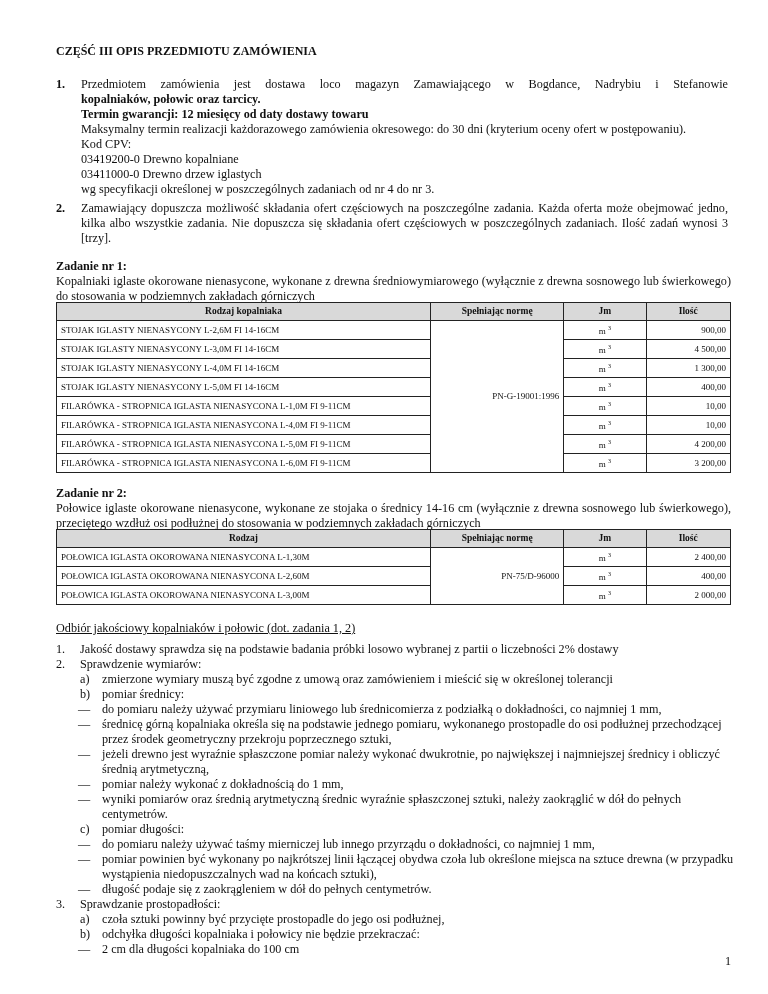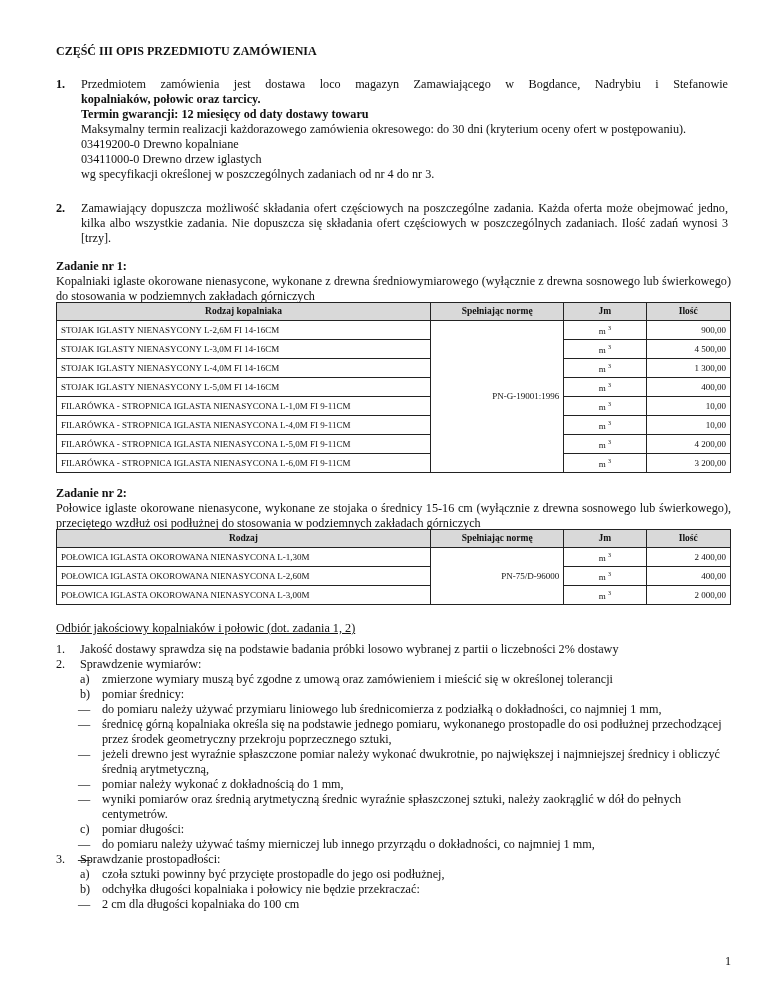--- a/index.html
+++ b/index.html
@@ -36,20 +36,21 @@
 
   <div class="abs title">CZĘŚĆ III OPIS PRZEDMIOTU ZAMÓWIENIA</div>
 
   <div class="abs sec" style="top:77px;">
     <span class="num">1.</span>
     <div class="body-txt">
       <div class="just" style="text-align-last: justify;">Przedmiotem zamówienia jest dostawa loco magazyn Zamawiającego w Bogdance, Nadrybiu i Stefanowie</div>
       <div class="bold">kopalniaków, połowic oraz tarcicy.</div>
       <div class="bold">Termin gwarancji: 12 miesięcy od daty dostawy towaru</div>
       <div class="just">Maksymalny termin realizacji każdorazowego zamówienia okresowego: do 30 dni (kryterium oceny ofert w postępowaniu).</div>
+      <div>Kod CPV:</div>
       <div>03419200-0 Drewno kopalniane</div>
       <div>03411000-0 Drewno drzew iglastych</div>
       <div>wg specyfikacji określonej w poszczególnych zadaniach od nr 4 do nr 3.</div>
     </div>
   </div>
 
   <div class="abs sec" style="top:201px;">
     <span class="num">2.</span>
     <div class="body-txt just">Zamawiający dopuszcza możliwość składania ofert częściowych na poszczególne zadania. Każda oferta może obejmować jedno, kilka albo wszystkie zadania.  Nie dopuszcza się składania ofert częściowych w poszczególnych zadaniach. Ilość zadań wynosi 3 [trzy].</div>
   </div>
@@ -114,21 +115,21 @@
       <tr>
         <td class="name">FILARÓWKA - STROPNICA IGLASTA NIENASYCONA  L-6,0M FI 9-11CM</td>
         <td class="jm"><span>m</span> <sup>3</sup></td>
         <td class="qty">3 200,00</td>
       </tr>
     </tbody>
   </table>
 
   <div class="abs" style="left:48px; top:486px; width:675px;">
     <div class="zad-h">Zadanie nr 2:</div>
-    <div class="just">Połowice iglaste okorowane nienasycone, wykonane ze stojaka o średnicy 15-16 cm (wyłącznie z drewna sosnowego lub świerkowego), przeciętego wzdłuż osi podłużnej do stosowania w podziemnych zakładach górniczych</div>
+    <div class="just">Połowice iglaste okorowane nienasycone, wykonane ze stojaka o średnicy 14-16 cm (wyłącznie z drewna sosnowego lub świerkowego), przeciętego wzdłuż osi podłużnej do stosowania w podziemnych zakładach górniczych</div>
   </div>
 
   <table class="t" style="left:48px; top:529px; width:675px;">
     <colgroup>
         <col style="width:359px">
         <col style="width:128px">
         <col style="width:79px">
         <col style="width:81px">
       </colgroup>
     <thead>
@@ -189,24 +190,24 @@
     <div class="li" style="padding-left:46px;">
       <span class="m" style="left:22px;">—</span><span>wyniki pomiarów oraz średnią arytmetyczną średnic wyraźnie spłaszczonej sztuki, należy zaokrąglić w dół do pełnych centymetrów.</span>
     </div>
     <div class="li" style="padding-left:46px;">
       <span class="m" style="left:24px;">c)</span><span>pomiar długości:</span>
     </div>
     <div class="li" style="padding-left:46px;">
       <span class="m" style="left:22px;">—</span><span>do pomiaru należy używać taśmy mierniczej lub innego przyrządu o dokładności, co najmniej 1 mm,</span>
     </div>
     <div class="li" style="padding-left:46px;">
-      <span class="m" style="left:22px;">—</span>
-    </div>
-    <div class="li" style="padding-left:46px;">
-      <span class="m" style="left:22px;">—</span>
+      <span class="m" style="left:22px;">—</span><span>pomiar powinien być wykonany po najkrótszej linii łączącej obydwa czoła lub określone miejsca na sztuce drewna (w przypadku wystąpienia niedopuszczalnych wad na końcach sztuki),</span>
+    </div>
+    <div class="li" style="padding-left:46px;">
+      <span class="m" style="left:22px;">—</span><span>długość podaje się z zaokrągleniem w dół do pełnych centymetrów.</span>
     </div>
     <div class="li" style="padding-left:24px;">
       <span class="m" style="left:0;">3.</span><span>Sprawdzanie prostopadłości:</span>
     </div>
     <div class="li" style="padding-left:46px;">
       <span class="m" style="left:24px;">a)</span><span>czoła sztuki powinny być przycięte prostopadle do jego osi podłużnej,</span>
     </div>
     <div class="li" style="padding-left:46px;">
       <span class="m" style="left:24px;">b)</span><span>odchyłka długości kopalniaka i połowicy nie będzie przekraczać:</span>
     </div>

